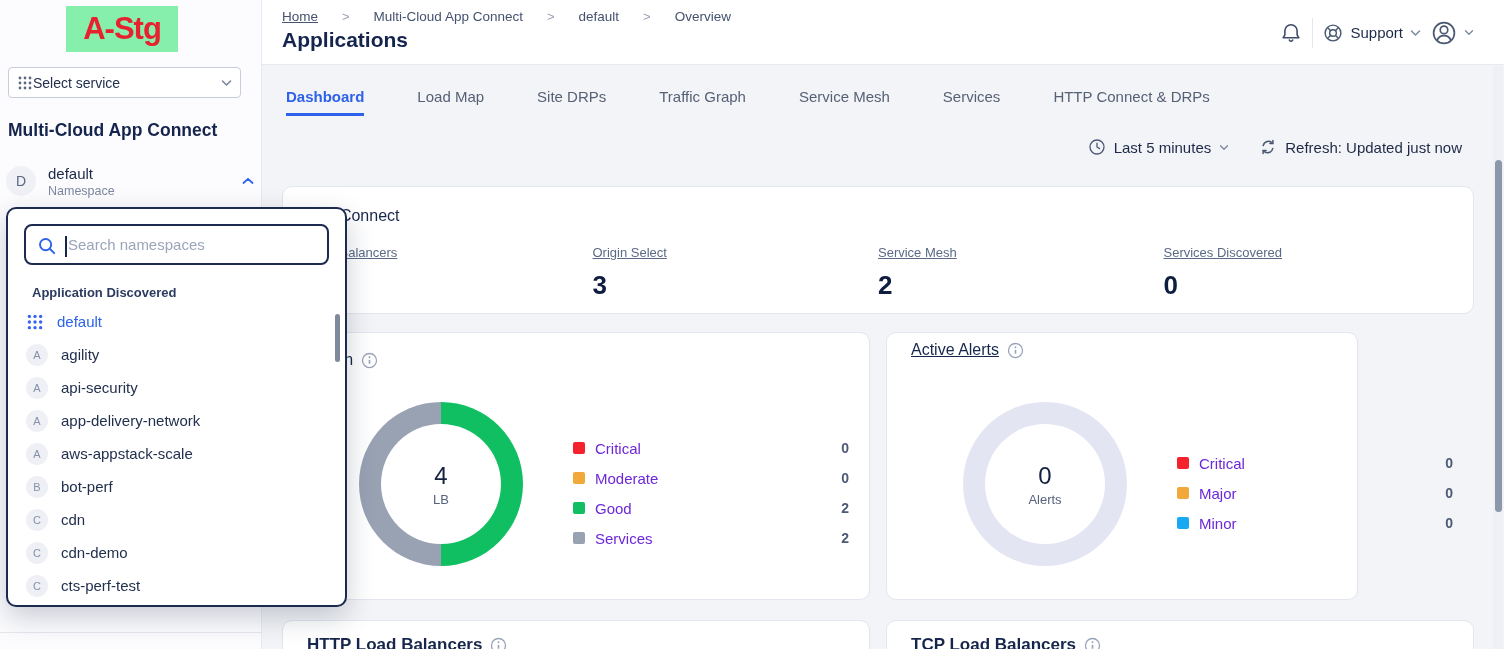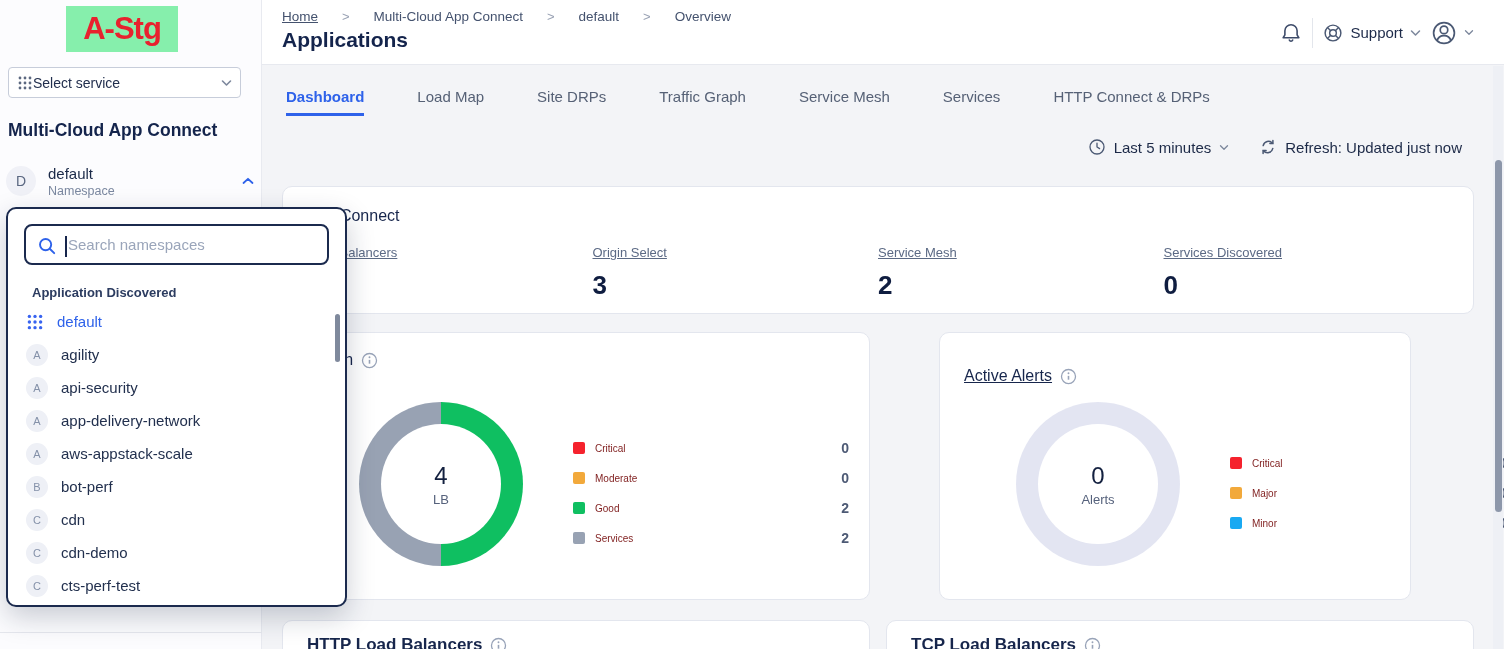--- a/index.html
+++ b/index.html
@@ -77,33 +77,33 @@
   .card-title.link { text-decoration:underline; cursor:pointer; }
   .title-row { display:flex; align-items:center; gap:8px; }
 
   .summary-card { left:282px; top:186px; width:1192px; height:128px; padding:20px 24px; }
   .metrics { display:flex; margin-top:18px; }
   .metric { width:294px; }
   .metric-label { font-size:13px; color:#5c6a85; text-decoration:underline; cursor:pointer; }
   .metric-value { font-size:26px; font-weight:700; color:#0f1d40; margin-top:9px; min-height:30px; }
 
   .health-card { left:282px; top:332px; width:588px; height:268px; padding:18px 24px; }
-  .alerts-card { left:939px; top:332px; width:472px; height:268px; padding:34px 24px; }
+  .alerts-card { left:886px; top:332px; width:472px; height:268px; padding:8px 24px; }
 
   .donut { position:absolute; left:76px; top:69px; width:164px; height:164px; border-radius:50%; }
   .donut .hole { position:absolute; left:22px; top:22px; width:120px; height:120px; border-radius:50%;
           background:#fff; display:flex; flex-direction:column; align-items:center; justify-content:center; }
   .center-value { font-size:24px; color:#13203f; }
   .center-label { font-size:13px; color:#56627c; margin-top:2px;text-align:right; }
 
   .legend { position:absolute; left:290px; top:100px; width:276px; }
   .alerts-card .legend { top:115px; }
   .legend-row { height:30px; display:flex; align-items:center; gap:10px; }
   .swatch { width:12px; height:12px; border-radius:2px; flex:0 0 12px; }
-  .legend-label { font-size:10px; color:#7f1d1d; }
+  .legend-label { font-size:15px; color:#6d28d9; }
   .legend-value { margin-left:auto; font-size:14px; font-weight:700; color:#4d5a75; }
 
   .bottom-left { left:282px; top:620px; width:588px; height:140px; padding:14px 24px; }
   .bottom-right { left:886px; top:620px; width:588px; height:140px; padding:14px 24px; }
   .bottom-title { font-size:17px; font-weight:600; color:#17264c; }
 
   
   .scroll-track { position:absolute; right:1px; top:66px; width:10px; height:583px; background:#eef0f5; }
   .scroll-thumb { position:absolute; right:2px; top:160px; width:7px; height:352px;
           background:#8d97aa; border-radius:4px; }

